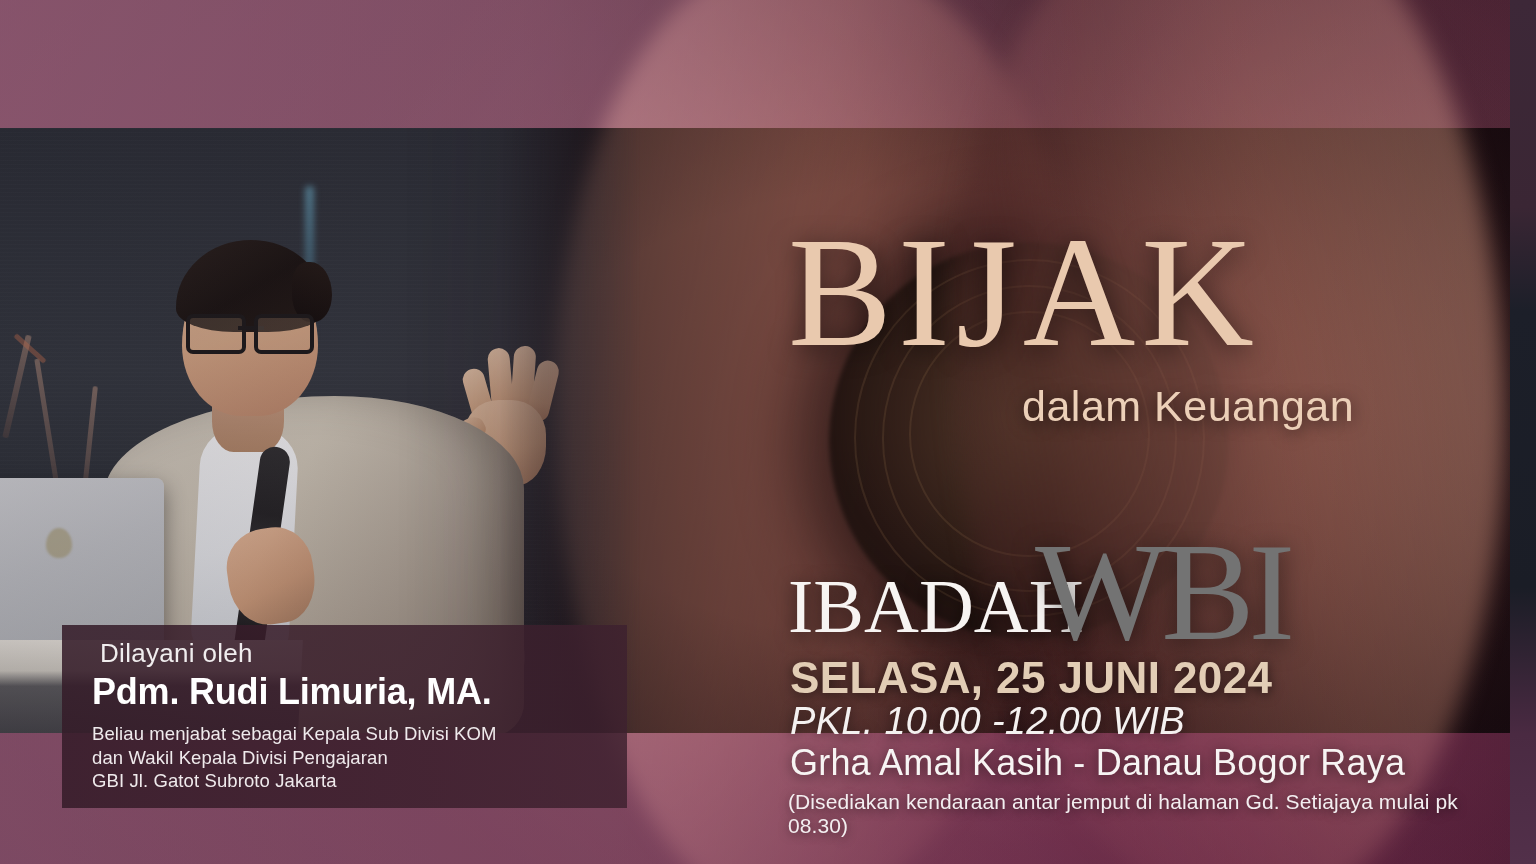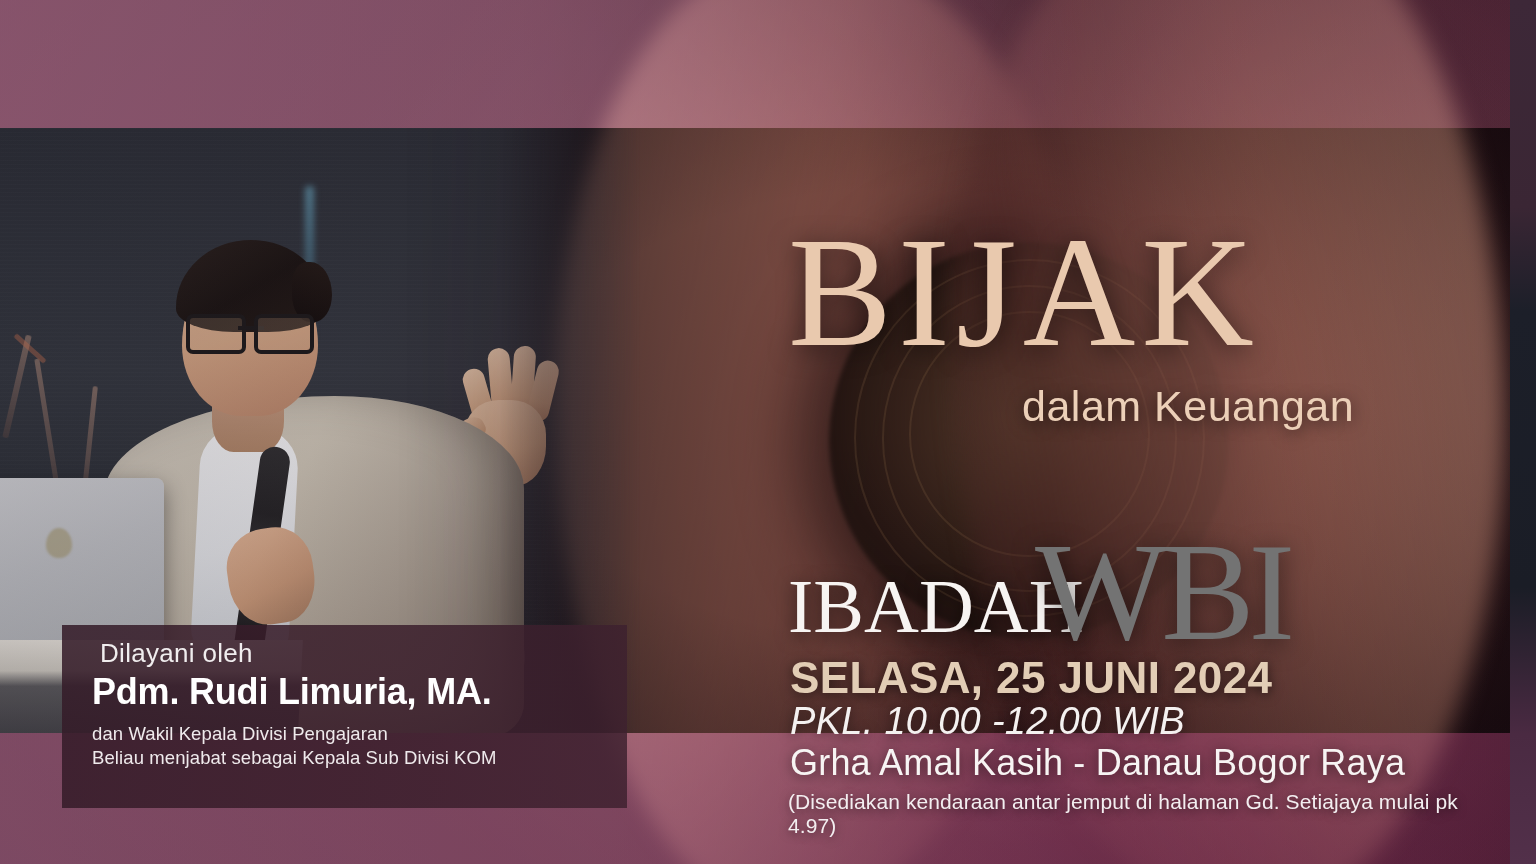--- a/index.html
+++ b/index.html
@@ -530,35 +530,36 @@
     <div class="photo-podium"></div>
     <div class="photo-grade"></div>
   </div>
 
   <div class="band-right"></div>
 
   <div class="speaker-box">
     <div class="speaker-served">Dilayani oleh</div>
     <div class="speaker-name">Pdm. Rudi Limuria, MA.</div>
     <div class="speaker-desc">
+      <div>Beliau menjabat sebagai Kepala Sub Divisi KOM</div>
       <div>dan Wakil Kepala Divisi Pengajaran</div>
-      <div>Beliau menjabat sebagai Kepala Sub Divisi KOM</div>
+      <div>GBI Jl. Gatot Subroto Jakarta</div>
     </div>
   </div>
 
   <div class="content">
 
     <div class="title-main">BIJAK</div>
     <div class="title-sub">dalam Keuangan</div>
 
     <div class="service-row">
       <span class="service-ibadah">IBADAH</span>
       <span class="service-wbi">WBI</span>
     </div>
 
     <div class="event-date">SELASA, 25 JUNI 2024</div>
     <div class="event-time">PKL. 10.00 -12.00 WIB</div>
     <div class="event-venue">Grha Amal Kasih - Danau Bogor Raya</div>
-    <div class="event-note">(Disediakan kendaraan antar jemput di halaman Gd. Setiajaya mulai pk 4.97)</div>
+    <div class="event-note">(Disediakan kendaraan antar jemput di halaman Gd. Setiajaya mulai pk 08.30)</div>
 
   </div>
 
 </div>
 
 </body></html>

